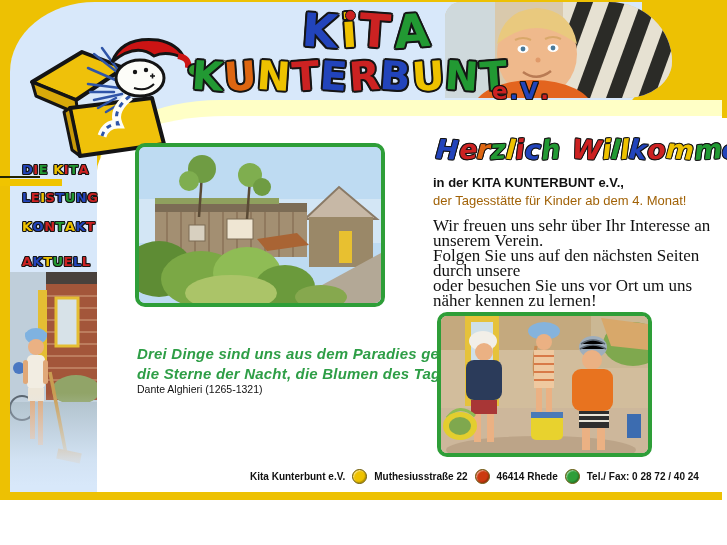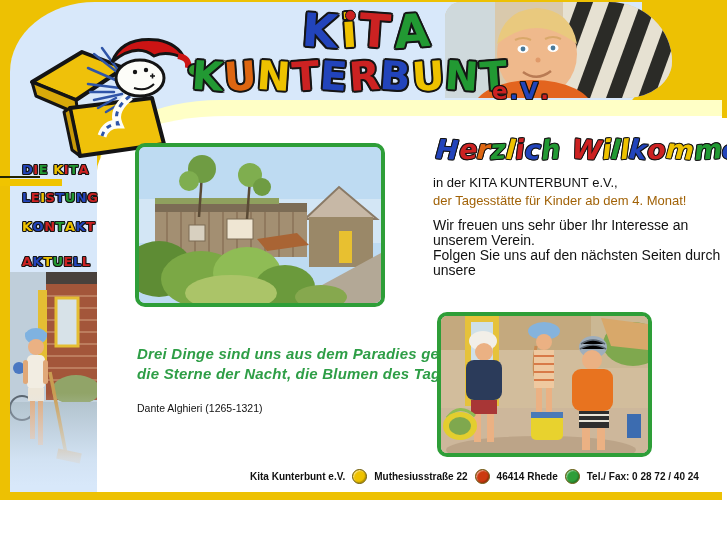--- a/index.html
+++ b/index.html
@@ -49,26 +49,26 @@
   .welcome-heading .gap{display:inline-block;width:12px;}
 
   
   .nav-item{left:22px;font-size:13px;font-weight:bold;font-family:"DejaVu Sans",sans-serif;
     letter-spacing:0.5px;cursor:pointer;white-space:nowrap;}
   .nav-1{top:162px;} .nav-2{top:190px;} .nav-3{top:219px;} .nav-4{top:254px;}
   .nav-underline-black{left:0;top:176px;width:40px;height:2px;background:#232300;}
   .nav-underline-yellow{left:0;top:179px;width:62px;height:7px;background:#F0C400;}
 
   
-  .intro-bold{left:433px;top:175px;font-size:13px;font-weight:normal;color:#111;}
+  .intro-bold{left:433px;top:175px;font-size:13px;font-weight:bold;color:#111;}
   .intro-sub{left:433px;top:193px;font-size:13px;color:#a16207;}
-  .paragraph{left:433px;top:218px;font-size:14px;color:#111;line-height:15px;}
+  .paragraph{left:433px;top:218px;font-size:17px;color:#111;line-height:15px;font-family:Liberation Serif, serif;}
   .quote{left:137px;top:344px;font-size:15px;font-weight:bold;font-style:italic;
     color:#2E9E46;line-height:20px;letter-spacing:0.2px;}
-  .quote-attr{left:137px;top:402px;font-size:10.5px;color:#111;}
+  .quote-attr{left:137px;top:383px;font-size:10.5px;color:#111;}
 
   
   .footer-row{left:250px;top:469px;display:flex;align-items:center;gap:7px;
     font-size:10px;font-weight:bold;color:#111;white-space:nowrap;}
   .footer-dot{width:13px;height:13px;border-radius:50%;border:1px solid #6A5A10;
     box-shadow:inset 1px 1px 1px rgba(255,255,255,0.5), inset -1px -1px 1px rgba(0,0,0,0.25);}
 </style>
 </head>
 <body>
 
@@ -233,20 +233,21 @@
 <div class="abs welcome-heading o1">
   <span class="title-letters"><span style="color: rgb(34, 68, 187); transform: rotate(4deg);">H</span><span style="color: rgb(204, 34, 34); transform: rotate(-4deg);">e</span><span style="color: rgb(221, 102, 17); transform: rotate(4deg);">r</span><span style="color: rgb(34, 153, 51); transform: rotate(-4deg);">z</span><span style="color: rgb(238, 194, 0); transform: rotate(4deg);">l</span><span style="color: rgb(204, 34, 34); transform: rotate(-4deg);">i</span><span style="color: rgb(34, 68, 187); transform: rotate(4deg);">c</span><span style="color: rgb(34, 153, 51); transform: rotate(-4deg);">h</span></span><span class="gap"></span><span class="title-letters"><span style="color: rgb(204, 34, 34); transform: rotate(4deg);">W</span><span style="color: rgb(238, 194, 0); transform: rotate(-4deg);">i</span><span style="color: rgb(34, 153, 51); transform: rotate(4deg);">l</span><span style="color: rgb(238, 194, 0); transform: rotate(-4deg);">l</span><span style="color: rgb(34, 68, 187); transform: rotate(4deg);">k</span><span style="color: rgb(204, 34, 34); transform: rotate(-4deg);">o</span><span style="color: rgb(238, 194, 0); transform: rotate(4deg);">m</span><span style="color: rgb(34, 153, 51); transform: rotate(-4deg);">m</span><span style="color: rgb(34, 68, 187); transform: rotate(4deg);">e</span></span>
 </div>
 
 <div class="abs intro-bold">in der KITA KUNTERBUNT e.V.,</div>
 <div class="abs intro-sub">der Tagesstätte für Kinder ab dem 4. Monat!</div>
 
 <div class="abs paragraph">
   <div>Wir freuen uns sehr über Ihr Interesse an unserem Verein.</div>
   <div>Folgen Sie uns auf den nächsten Seiten durch unsere</div>
+  <div>oder besuchen Sie uns vor Ort um uns näher kennen zu lernen!</div>
 </div>
 
 <div class="abs quote">
   <div>Drei Dinge sind uns aus dem Paradies geblieben:</div>
   <div>die Sterne der Nacht, die Blumen des Tages und</div>
 </div>
 <div class="abs quote-attr">Dante Alghieri (1265-1321)</div>
 
 <div class="abs photo-frame photo-children">
   <svg width="207" height="137" viewBox="0 0 207 137">

